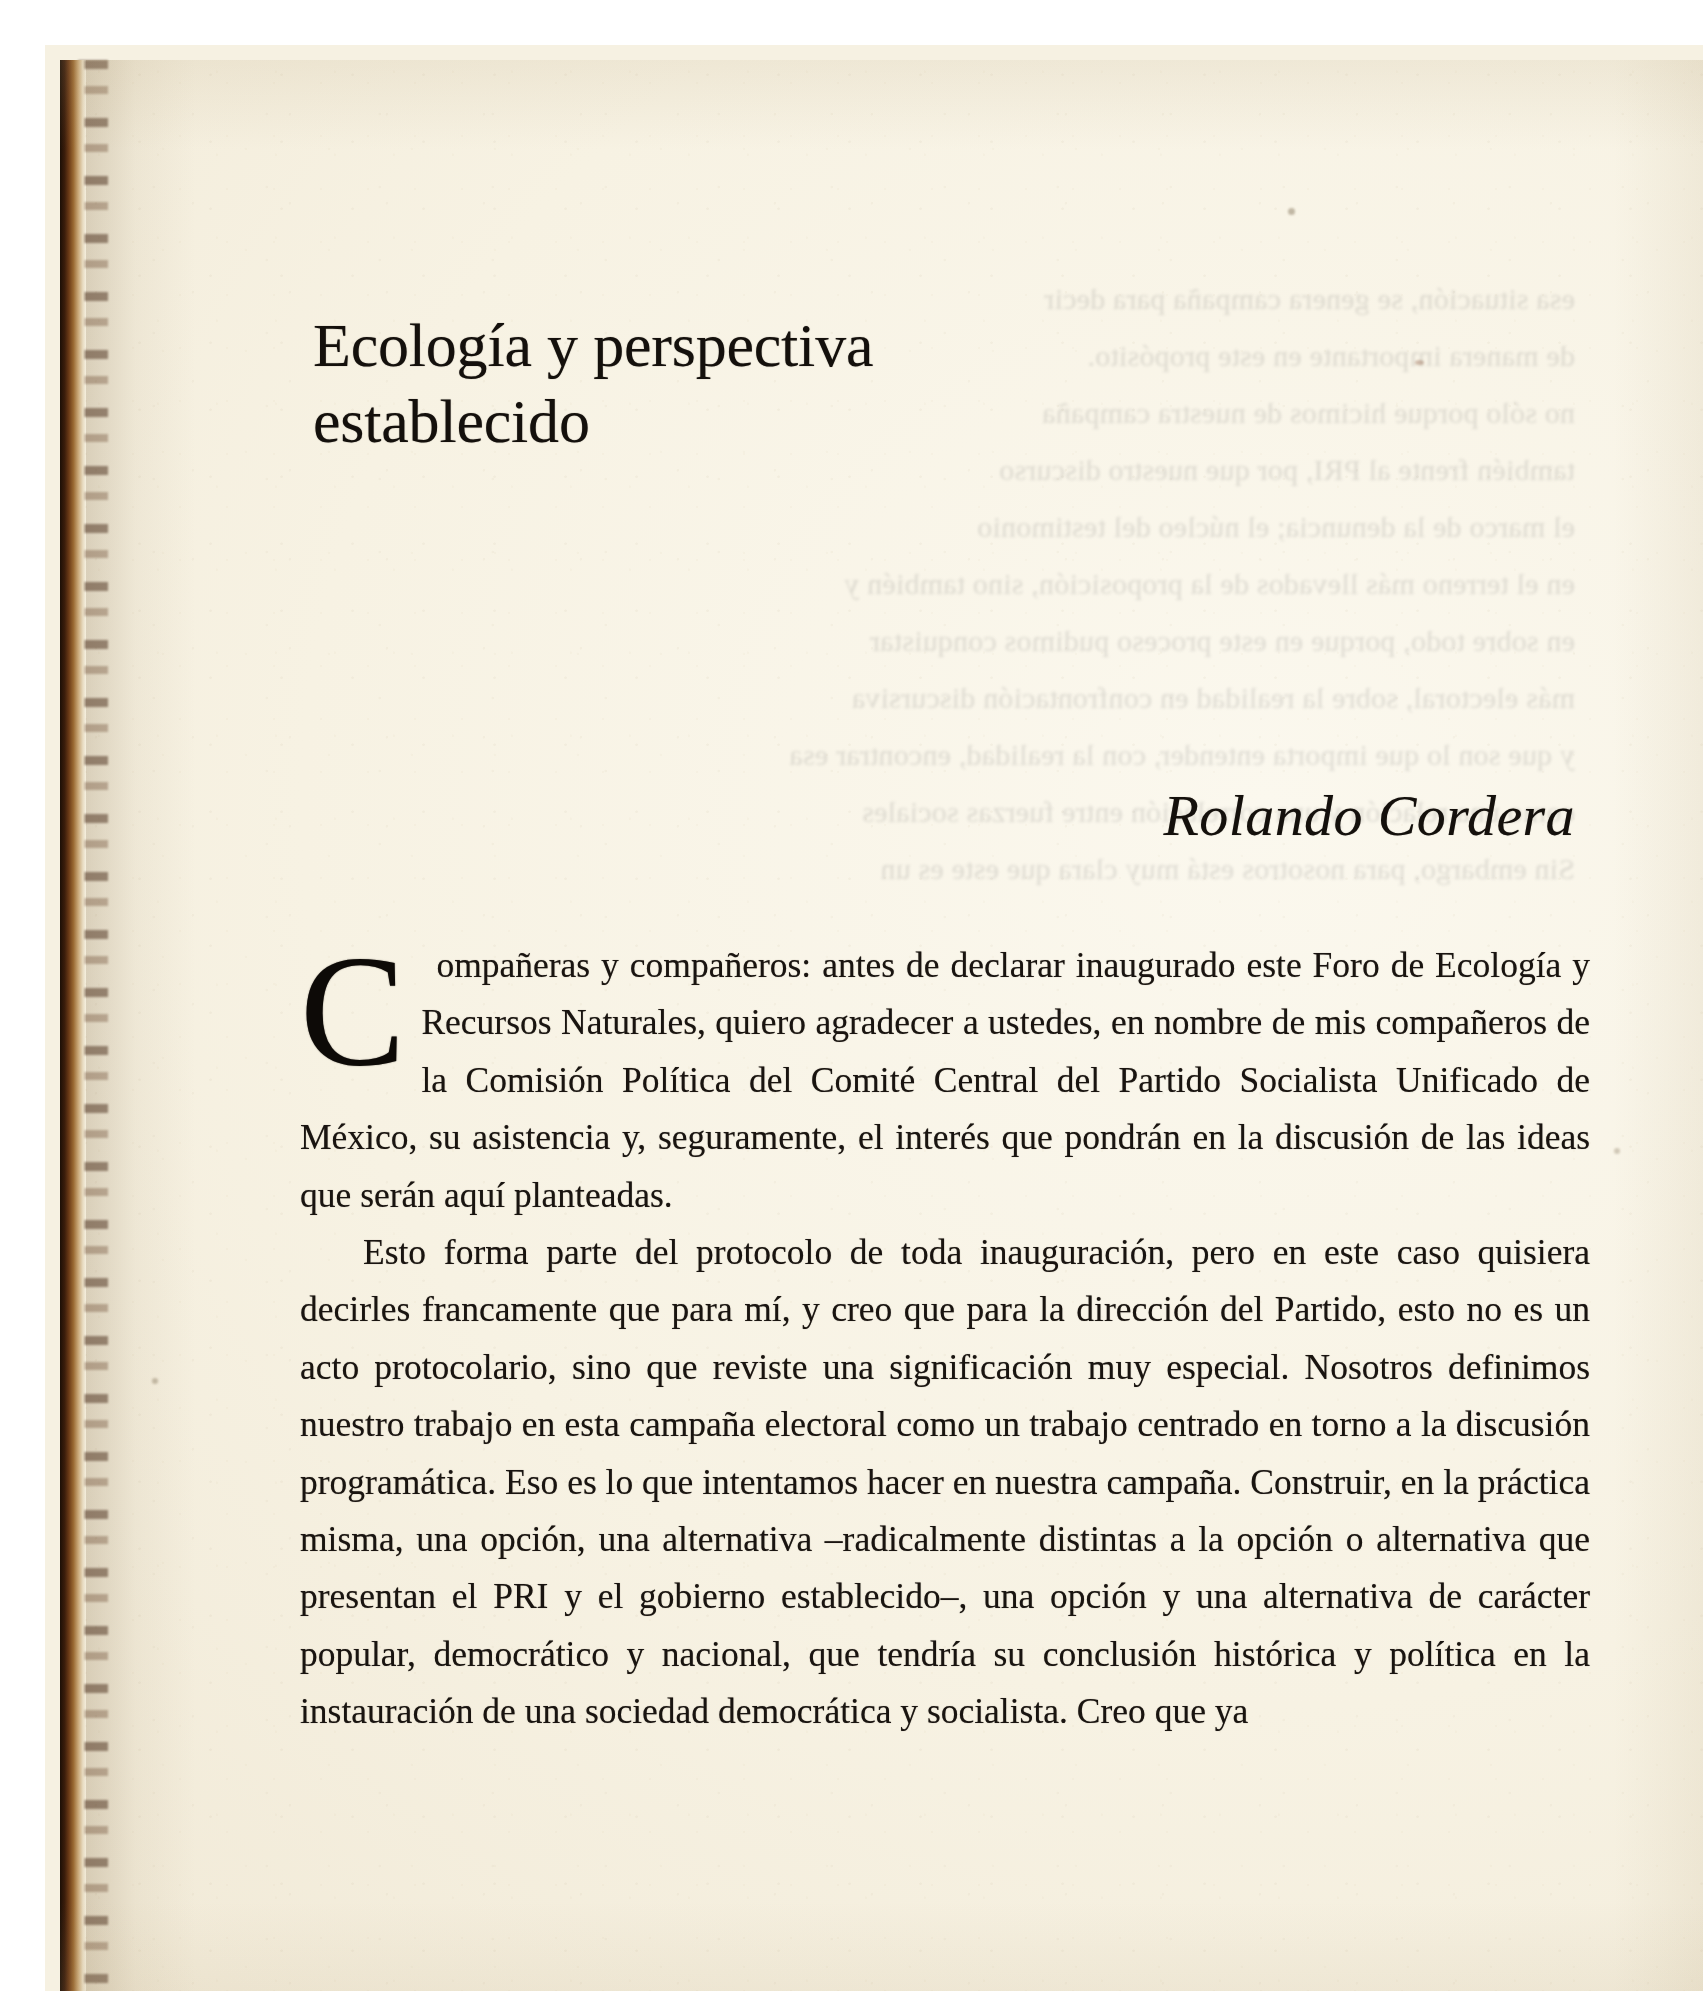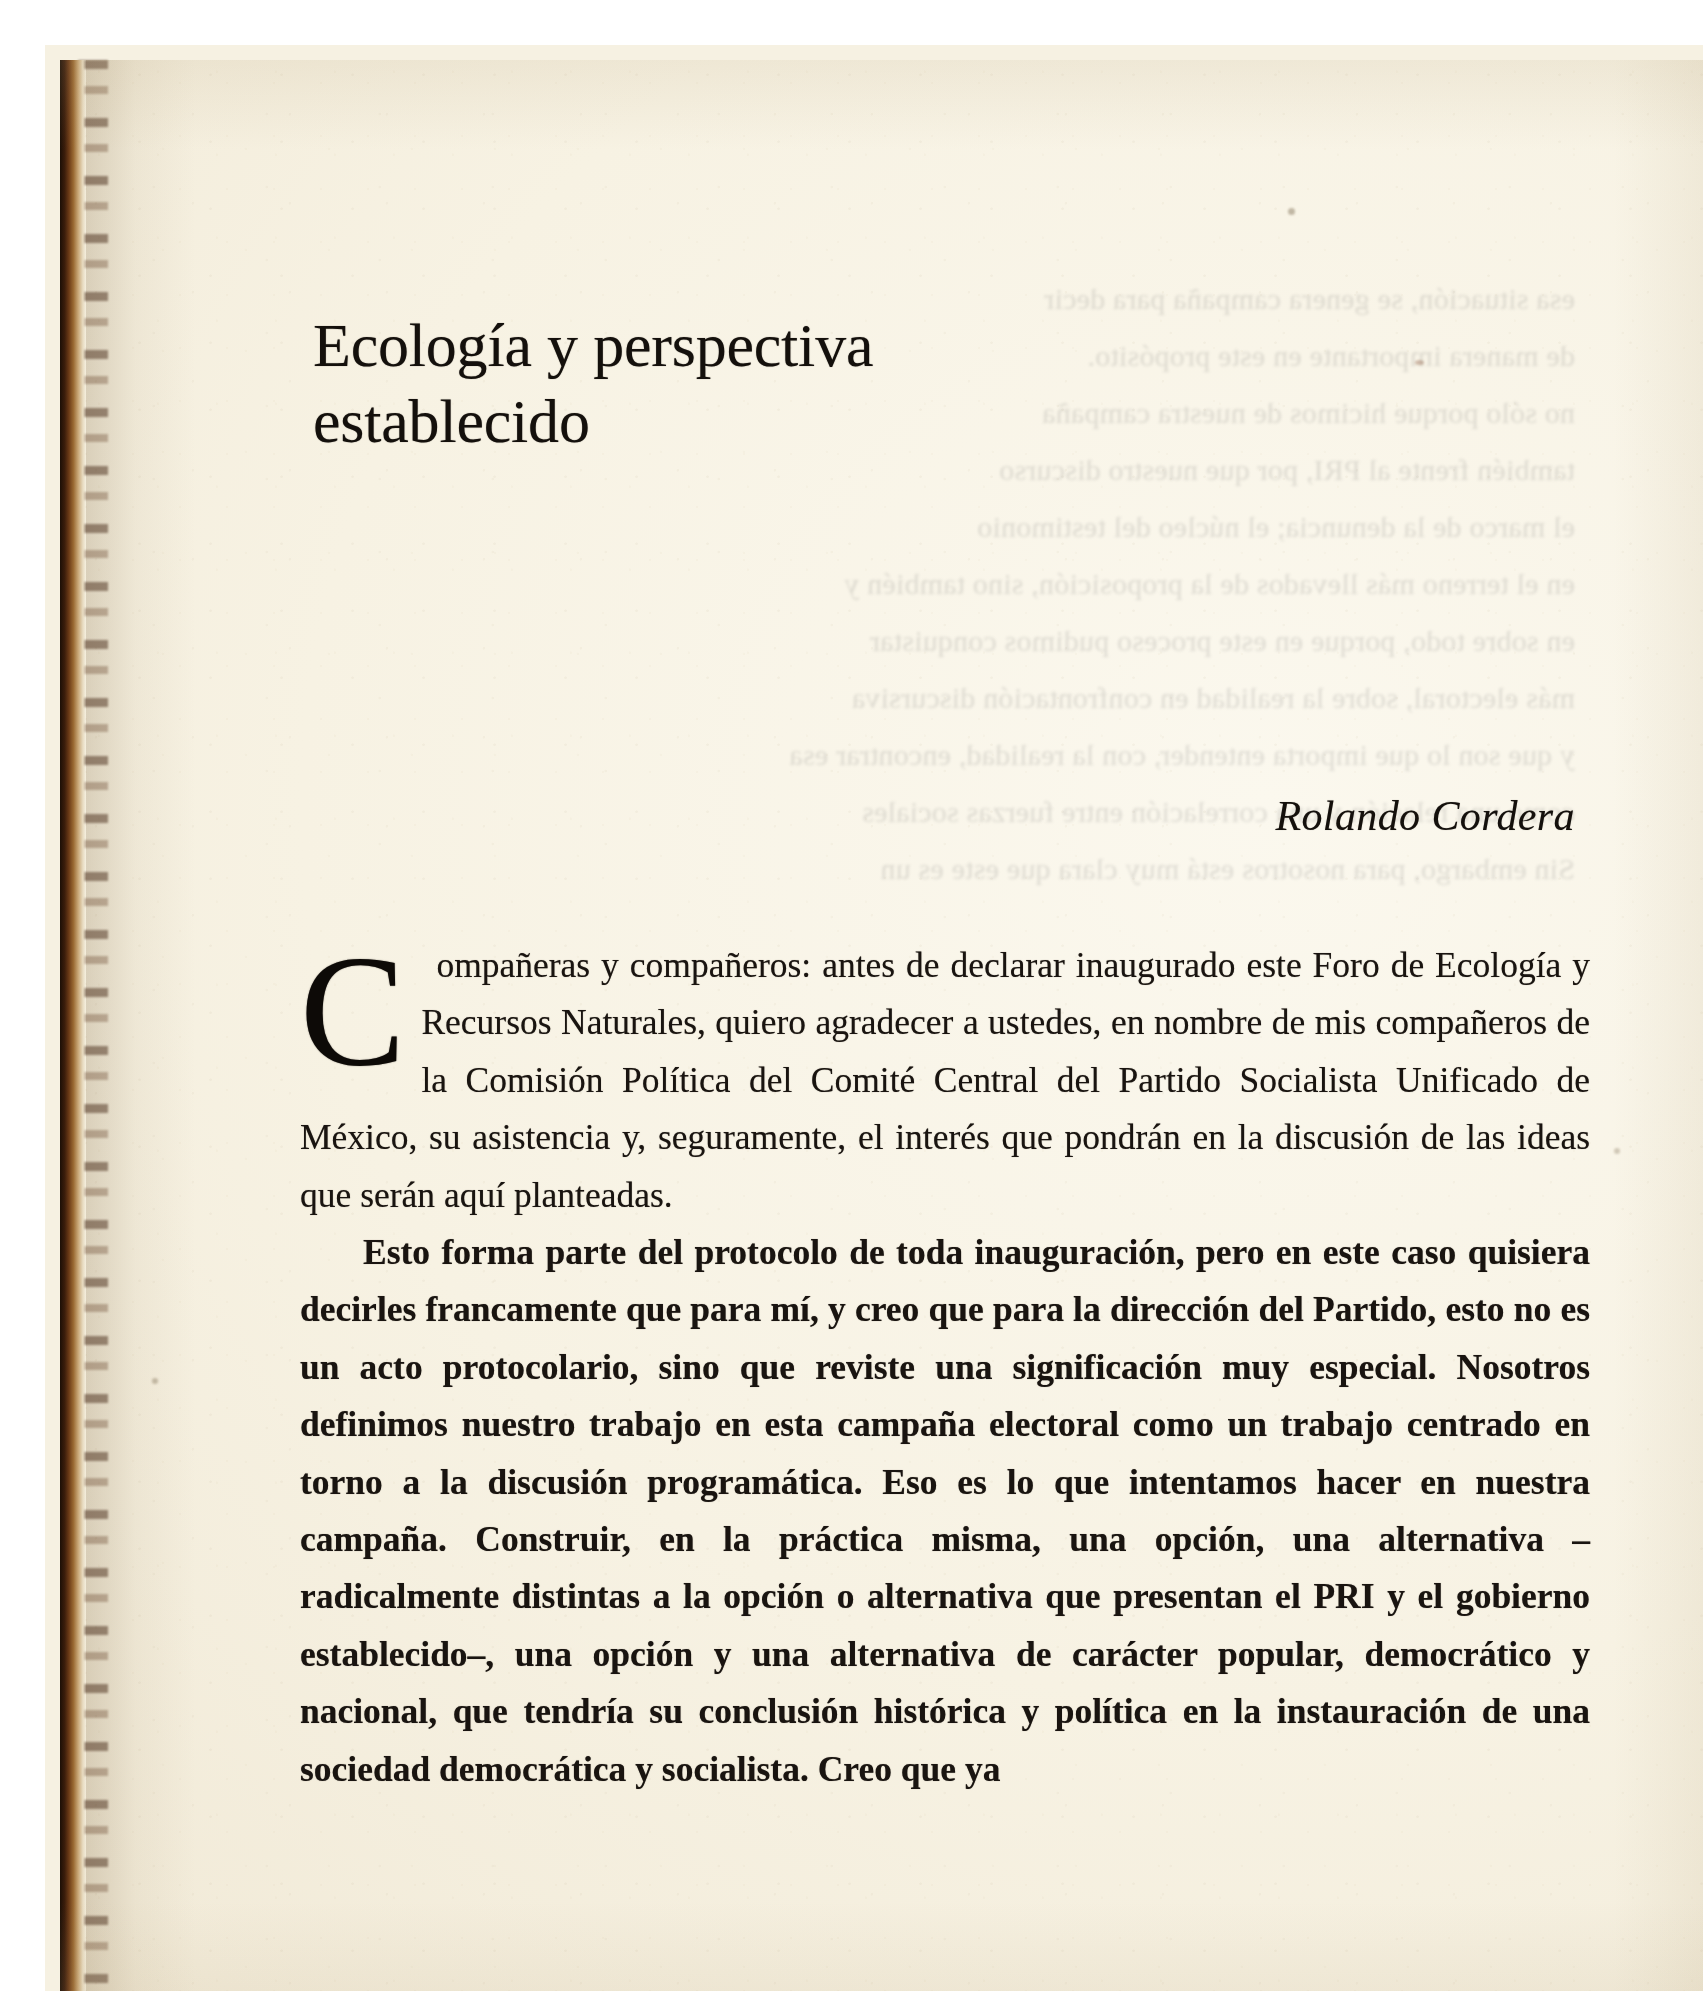--- a/index.html
+++ b/index.html
@@ -117,42 +117,42 @@
     letter-spacing:-0.2px;
     text-shadow:0 0 1.1px rgba(25,18,10,.45);
   }
 
   #byline {
     position:absolute;
     left:0; top:715px;
     width:1290px;
     text-align:right;
     font-style:italic;
-    font-size:42px;
+    font-size:58px;
     line-height:52px;
     color:#14100c;
     letter-spacing:.4px;
     text-shadow:0 0 .9px rgba(25,18,10,.4);
   }
 
   #bodytext {
     position:absolute;
     left:0; top:862px;
     width:1290px;
     font-size:35.5px;
     line-height:57.4px;
     color:#191410;
     text-align:justify;
     text-justify:inter-word;
     hyphens:none;
     text-shadow:0 0 .85px rgba(30,22,14,.5);
   }
   #bodytext p { margin:0; }
   #bodytext p.indent { text-indent:48px; }
-  #bodytext p:last-child { text-align:justify;font-weight:bold; }
+  #bodytext p:last-child { text-align:justify; }
 
   
   .dropcap {
     float:left;
     font-size:158px;
     line-height:128px;
     padding:6px 10px 0 0;
     margin:4px 6px -6px 0;
     color:#0d0a07;
     font-family:"Liberation Serif", serif;

